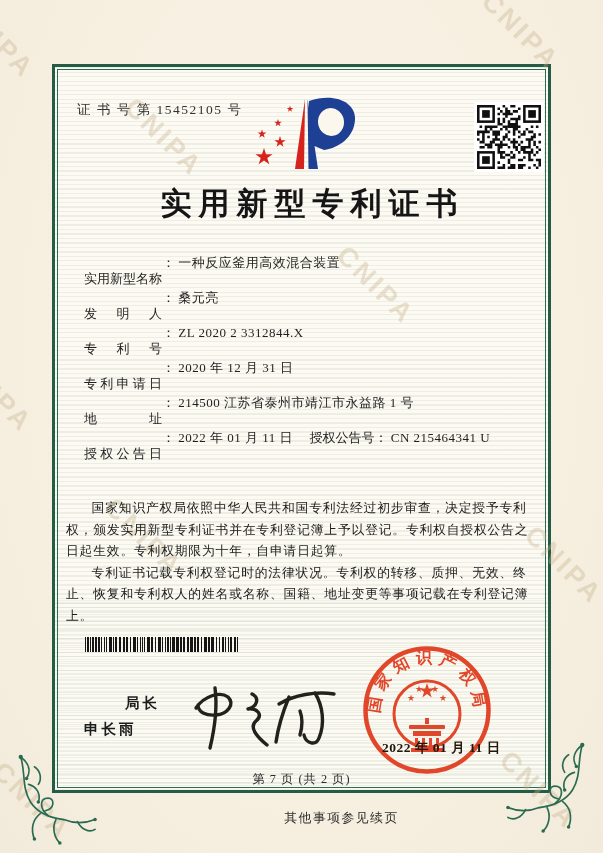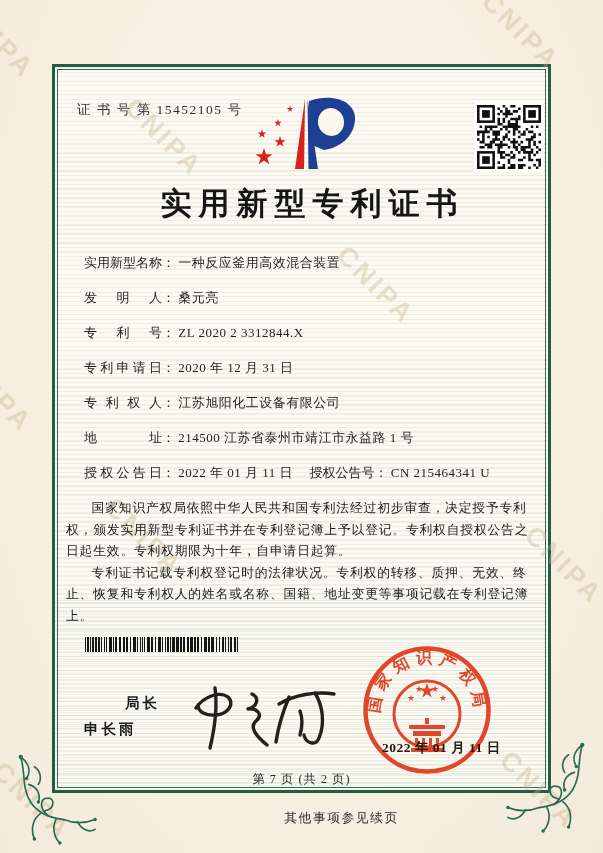--- a/index.html
+++ b/index.html
@@ -36,21 +36,21 @@
 
   .logo{position:absolute;left:242px;top:95px;width:126px;height:82px;}
   .qr{position:absolute;left:477px;top:105px;width:64px;height:64px;background:#fff;box-shadow:0 0 0 3px #fff;}
 
   .title{position:absolute;left:0;top:183px;width:100%;text-align:center;
          font-size:31px;font-weight:bold;color:#151515;
          letter-spacing:7px;padding-left:22px;box-sizing:border-box;}
 
   .fields{position:absolute;left:84px;top:254px;width:470px;font-size:13px;color:#1f1f1f;}
   .frow{height:35px;line-height:18px;white-space:nowrap;}
-  .flabel{display:inline-block;width:78px;text-align:justify;text-align-last:justify;vertical-align:top;}
+  .flabel{display:inline-block;width:78px;text-align:justify;text-align-last:justify;vertical-align:top;margin-top:16px;}
   .fcolon{display:inline-block;vertical-align:top;}
   .fvalue{display:inline-block;vertical-align:top;letter-spacing:0.5px;}
   .grantgap{display:inline-block;width:10px;}
 
   .paras{position:absolute;left:66px;top:498px;width:474px;
          font-size:12.8px;line-height:21.5px;letter-spacing:0.8px;color:#1b1b1b;}
   .paras p{margin:0;text-indent:2em;}
 
   .barcode{position:absolute;left:85px;top:637px;width:156px;height:15px;}
 
@@ -161,24 +161,20 @@
         <span class="flabel">发明人</span><span class="fcolon">：</span>
         <span class="fvalue">桑元亮</span>
       </div>
       <div class="frow">
         <span class="flabel">专利号</span><span class="fcolon">：</span>
         <span class="fvalue">ZL 2020 2 3312844.X</span>
       </div>
       <div class="frow">
         <span class="flabel">专利申请日</span><span class="fcolon">：</span>
         <span class="fvalue">2020 年 12 月 31 日</span>
-      </div>
-      <div class="frow">
-        <span class="flabel">专利权人</span><span class="fcolon">：</span>
-        <span class="fvalue">江苏旭阳化工设备有限公司</span>
       </div>
       <div class="frow">
         <span class="flabel">地址</span><span class="fcolon">：</span>
         <span class="fvalue">214500 江苏省泰州市靖江市永益路 1 号</span>
       </div>
       <div class="frow">
         <span class="flabel">授权公告日</span><span class="fcolon">：</span>
         <span class="fvalue">2022 年 01 月 11 日</span>
         <span class="grantgap"></span>
         <span>授权公告号</span><span class="fcolon">：</span>

